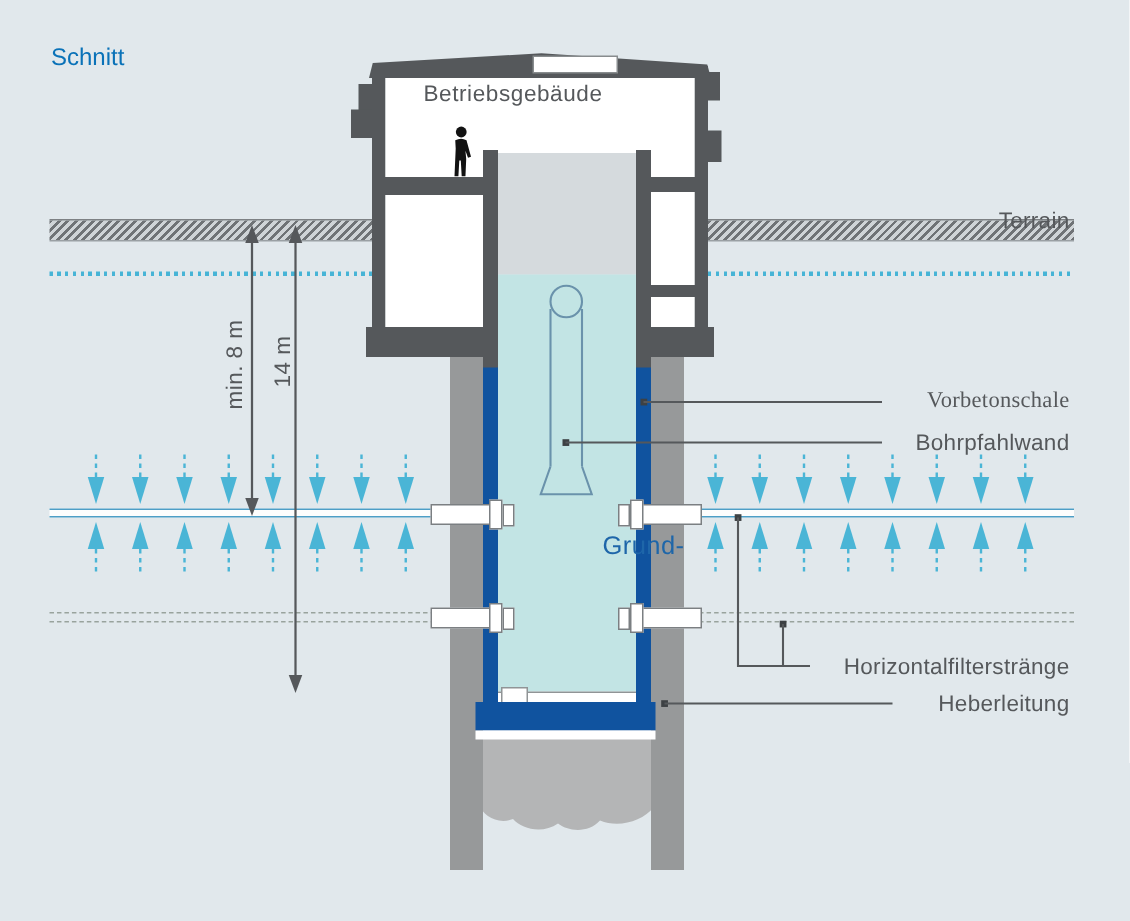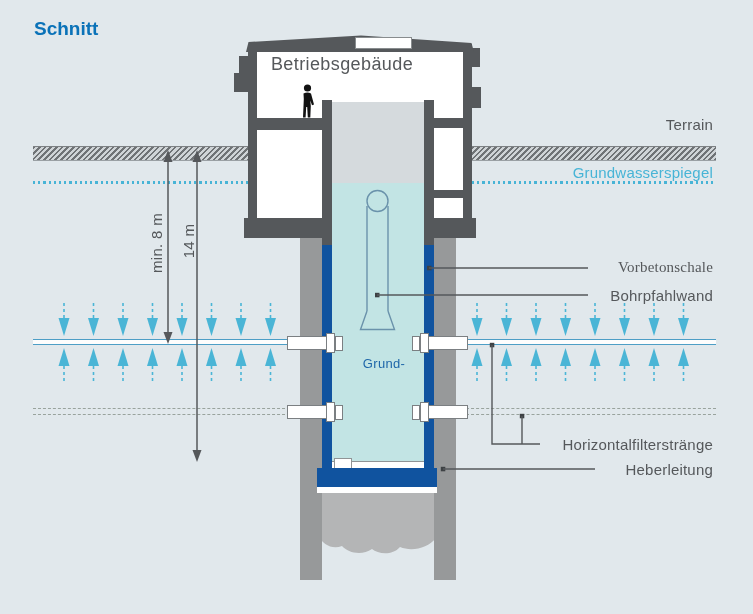--- a/index.html
+++ b/index.html
@@ -6,41 +6,41 @@
     --accent_blue:#0a72b8; --cyan:#47b4d6; --label_blue:#1e66a9;
     --lining_blue:#10539f; --water:#c2e4e4; --dark:#55585b;
     --pile:#97999a; --background:#e1e8ec; --plug:#b4b5b6; --filter_line:#4d9ec6;
   }
   html,body{margin:0;padding:0;background:#fff;}
   .canvas{position:relative;width:753px;height:614px;background:var(--background);
     overflow:hidden;font-family:"Liberation Sans",sans-serif;}
   .abs{position:absolute;}
   .lbl{position:absolute;font-size:15px;color:var(--dark);letter-spacing:.2px;white-space:nowrap;}
   .right{right:40px;text-align:right;}
-  .title{position:absolute;left:34px;top:18px;font-size:19px;font-weight:bold;color:var(--accent_blue);}
+  .title{position:absolute;left:34px;top:30px;font-size:16px;font-weight:normal;color:var(--accent_blue);}
   .hatch{position:absolute;top:146px;height:13px;
     background:repeating-linear-gradient(135deg,#6f7376 0 1.8px,#cfd4d7 1.8px 4px);
     border-top:1px solid #7d8184;border-bottom:1px solid #9aa0a4;}
   .gwline{position:absolute;top:181px;height:2.5px;
     background:repeating-linear-gradient(90deg,var(--cyan) 0 2.2px,transparent 2.2px 5.2px);}
   .bluepipe{position:absolute;top:339px;height:6px;background:#fdfdfd;box-sizing:border-box;
     border-top:1.5px solid var(--filter_line);border-bottom:1.5px solid var(--filter_line);}
   .dashpipe{position:absolute;top:408px;height:7px;box-sizing:border-box;
     border-top:1.3px dashed #99a39d;border-bottom:1.3px dashed #99a39d;}
   .dark{background:var(--dark);}
   .white{background:#ffffff;}
   .pile{position:absolute;top:237px;width:22px;height:343px;background:var(--pile);}
   .blue{background:var(--lining_blue);}
   .fit{position:absolute;background:#fff;border:1.3px solid #7b7f82;box-sizing:border-box;}
   .dimlbl{position:absolute;font-size:15px;color:var(--dark);text-align:center;
     transform:rotate(-90deg);letter-spacing:.3px;}
   .bglbl{position:absolute;left:258px;top:54px;width:168px;text-align:center;
-    font-size:18px;color:var(--dark);letter-spacing:.4px;}
+    font-size:15px;color:var(--dark);letter-spacing:.4px;}
   .gwater{position:absolute;left:332px;top:350px;width:104px;text-align:center;
-    font-size:13px;line-height:28px;color:var(--label_blue);letter-spacing:.3px;}
+    font-size:17px;line-height:28px;color:var(--label_blue);letter-spacing:.3px;padding-left:45px;}
   svg{position:absolute;left:0;top:0;}
 </style>
 </head>
 <body>
 
 <div class="canvas">
 
   <div class="hatch" style="left:33px;width:215px;"></div>
   <div class="hatch" style="left:472px;width:244px;"></div>
   <div class="gwline" style="left:33px;width:215px;"></div>
@@ -156,22 +156,21 @@
       <polygon points="163.5,162 172.5,162 168,150" stroke="none"></polygon>
       <polygon points="163.5,332 172.5,332 168,344" stroke="none"></polygon>
       <line x1="197" y1="160" x2="197" y2="452"></line>
       <polygon points="192.5,162 201.5,162 197,150" stroke="none"></polygon>
       <polygon points="192.5,450 201.5,450 197,462" stroke="none"></polygon>
     </g>
   </svg>
 
   <div class="title">Schnitt</div>
   <div class="bglbl">Betriebsgebäude</div>
-  <div class="lbl right" style="top:116px;">Terrain</div>
-  <div class="lbl right" style="top:164px;color:var(--cyan);">Grundwasserspiegel</div>
+  <div class="lbl right" style="top:139px;">Terrain</div>
   <div class="lbl right" style="top:259px;font-family:Liberation Serif, serif;">Vorbetonschale</div>
   <div class="lbl right" style="top:287px;">Bohrpfahlwand</div>
   <div class="lbl right" style="top:436px;">Horizontalfilterstränge</div>
   <div class="lbl right" style="top:461px;">Heberleitung</div>
   <div class="gwater">
     <div>Grund-</div>
   </div>
   <div class="dimlbl" style="left:116px;top:235px;width:80px;height:16px;">min. 8 m</div>
   <div class="dimlbl" style="left:158px;top:233px;width:60px;height:16px;">14 m</div>
 

